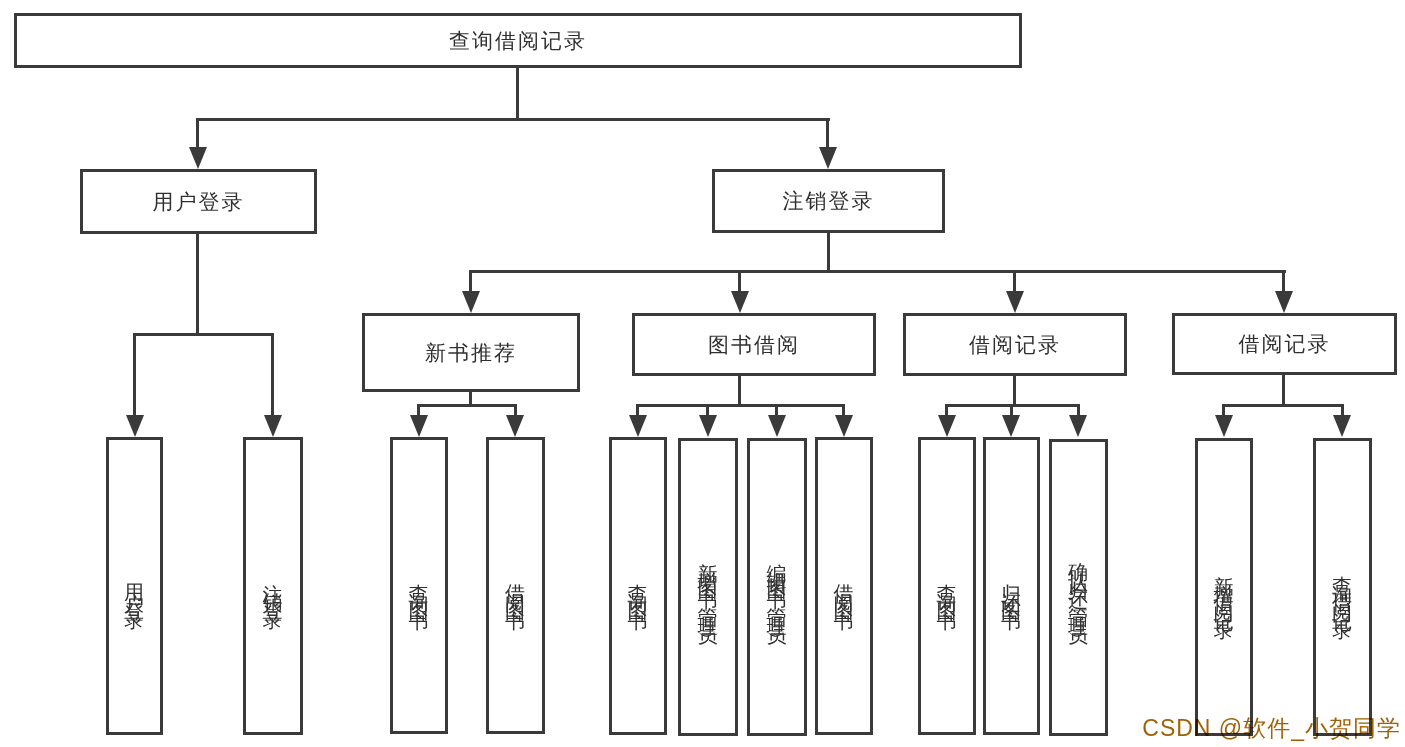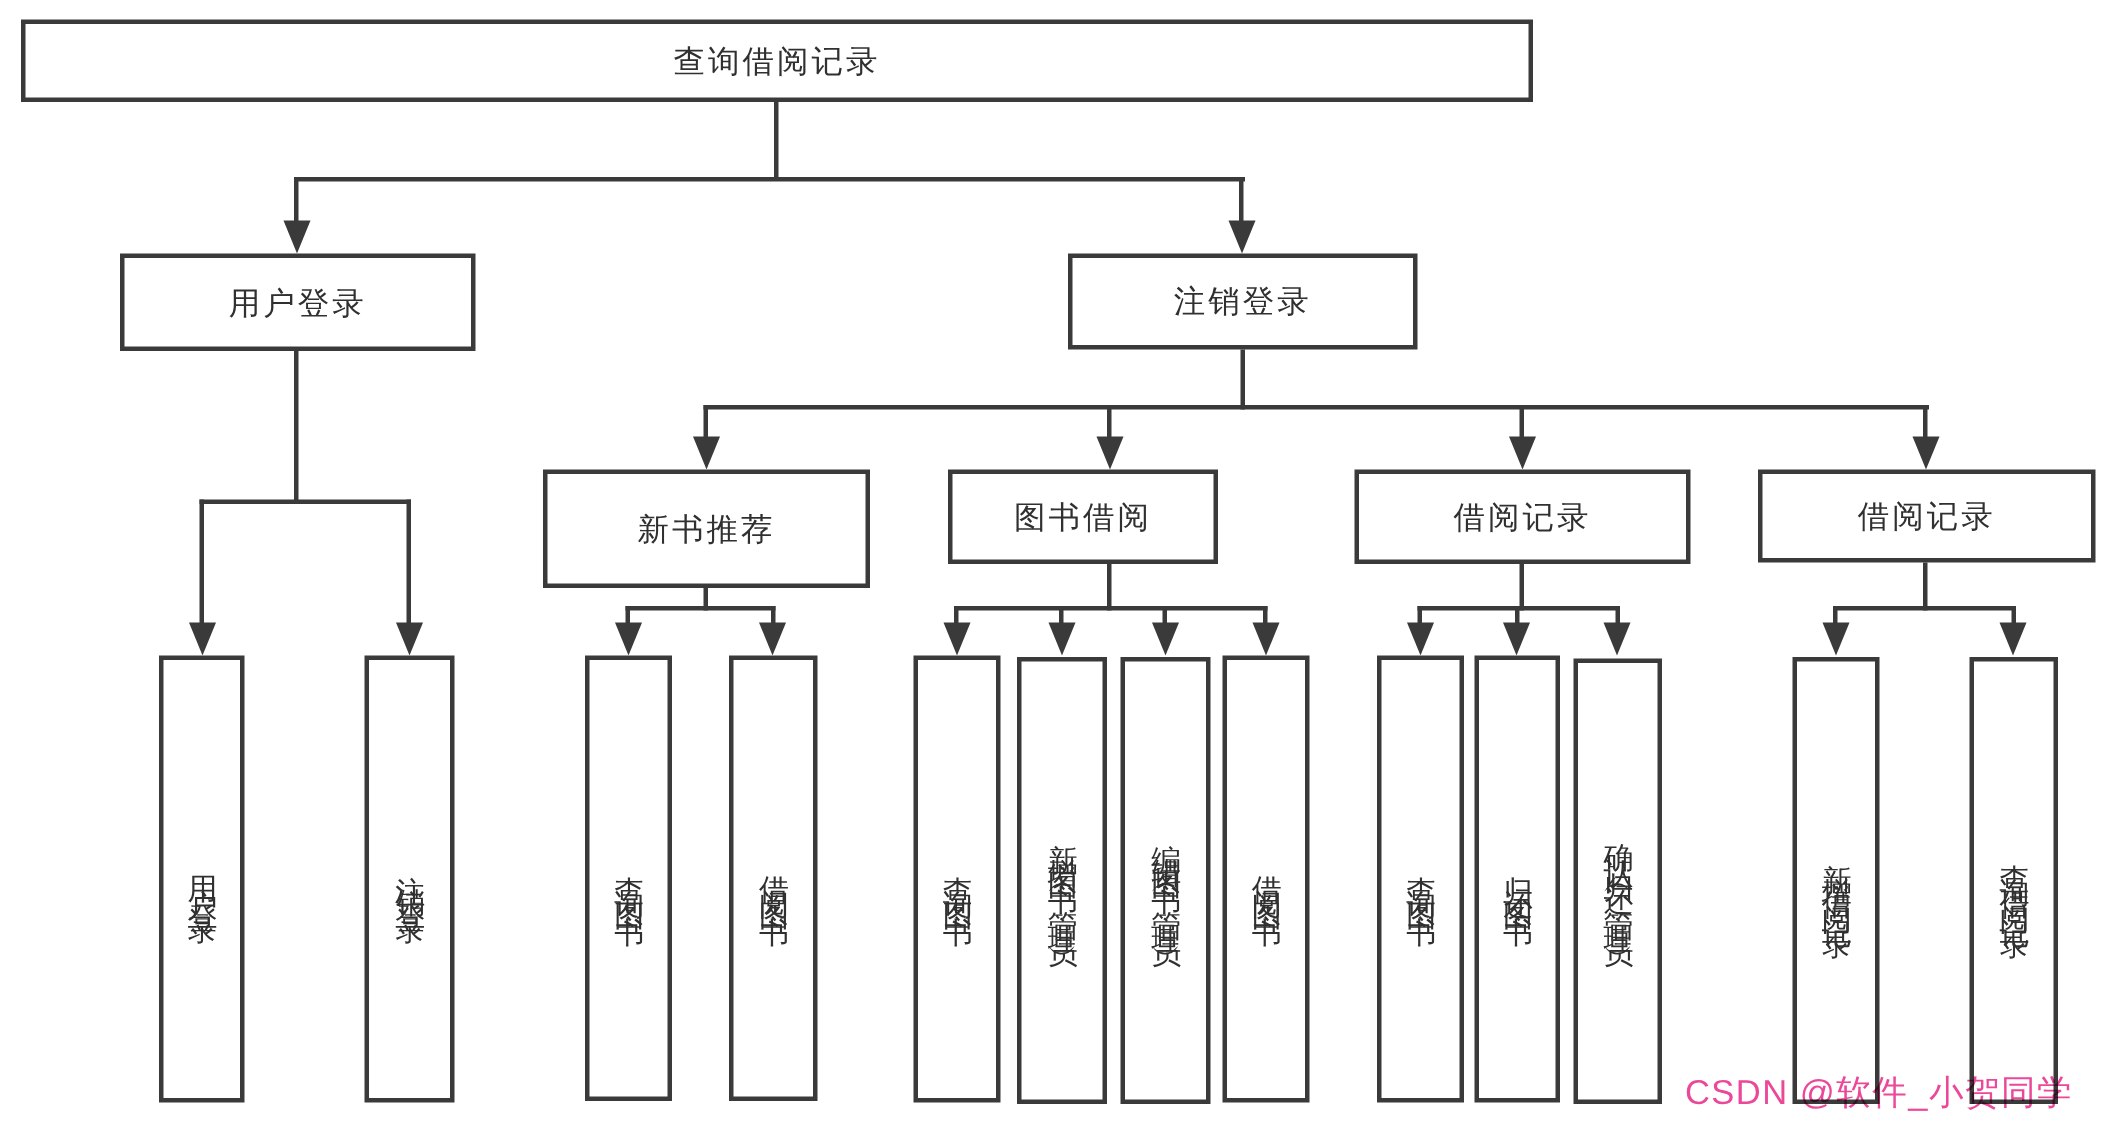--- a/index.html
+++ b/index.html
@@ -17,22 +17,22 @@
     font-size:20px;letter-spacing:9px;line-height:1;white-space:normal;
   }
   .vl{position:absolute;width:3px;background:#3a3a3a;z-index:1;}
   .hl{position:absolute;height:3px;background:#3a3a3a;z-index:1;}
   .ah{
     position:absolute;width:0;height:0;z-index:1;
     border-left:9px solid transparent;border-right:9px solid transparent;
     border-top:22px solid #3a3a3a;
   }
   .watermark{
-    position:absolute;top:713px;right:23px;font-size:23px;letter-spacing:1px;
-    color:#ec4899;mix-blend-mode:multiply;z-index:6;white-space:nowrap;
+    position:absolute;top:713px;right:4px;font-size:23px;letter-spacing:1px;
+    color:#a16207;mix-blend-mode:multiply;z-index:6;white-space:nowrap;
   }
 </style>
 </head>
 <body>
 
 <div class="canvas">
 
   <div class="box" style="left:14px;top:13px;width:1008px;height:55px;">
     <span>查询借阅记录</span>
   </div>
@@ -71,21 +71,21 @@
     <i class="vl" style="left:1282px;top:270px;height:26px;"></i>
     <i class="ah" style="left:462px;top:291px;"></i>
     <i class="ah" style="left:731px;top:291px;"></i>
     <i class="ah" style="left:1006px;top:291px;"></i>
     <i class="ah" style="left:1275px;top:291px;"></i>
   </div>
 
   <div class="box" style="left:362px;top:313px;width:218px;height:79px;">
     <span>新书推荐</span>
   </div>
-  <div class="box" style="left:632px;top:313px;width:180px;height:63px;">
+  <div class="box" style="left:632px;top:313px;width:244px;height:63px;">
     <span>图书借阅</span>
   </div>
   <div class="box" style="left:903px;top:313px;width:224px;height:63px;">
     <span>借阅记录</span>
   </div>
   <div class="box" style="left:1172px;top:313px;width:225px;height:62px;align-items:center;">
     <span>借阅记录</span>
   </div>
 
   <div>

